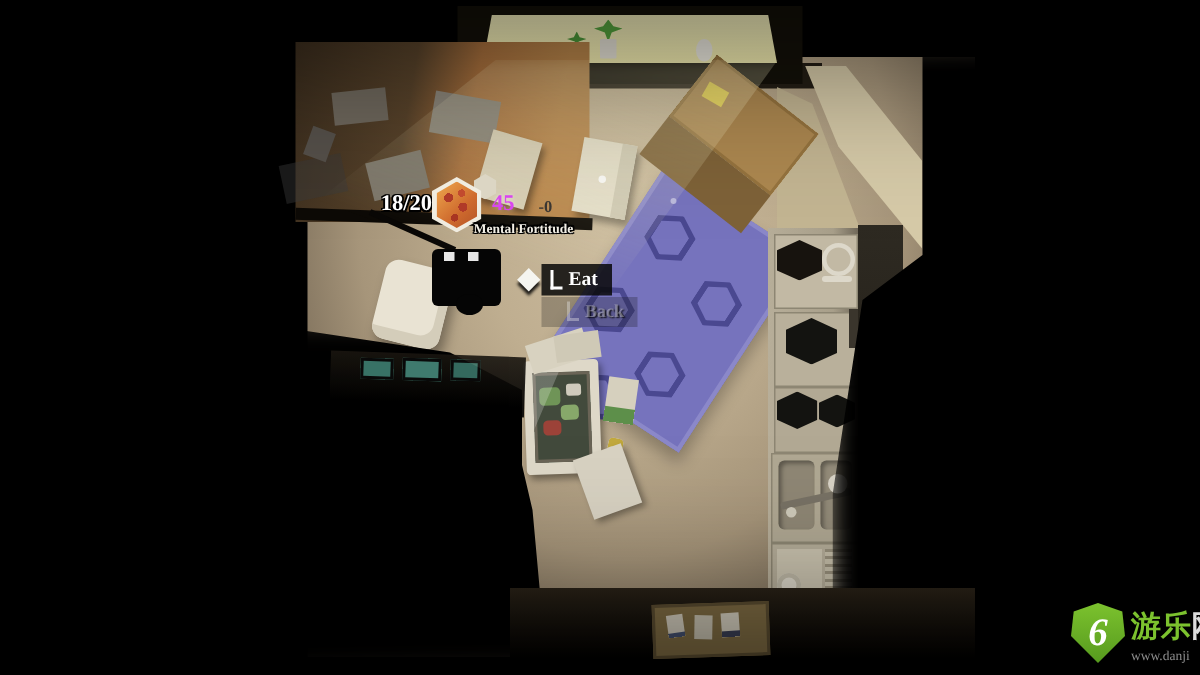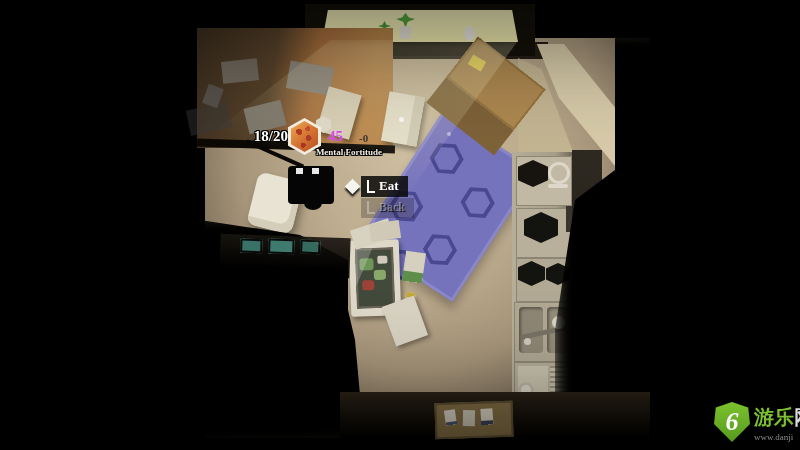--- a/index.html
+++ b/index.html
@@ -193,21 +193,21 @@
 
   <div class="abs" style="left:347px;top:181px;width:11px;height:11px;background:#f5f5f0;
        transform:rotate(45deg);box-shadow:2px 2px 2px rgba(0,0,0,.85);z-index:51;"></div>
   <div class="abs" style="left:361px;top:176px;z-index:51;display:flex;align-items:center;
        background:rgba(8,8,8,.85);padding:2px 9px 3px 6px;color:#fff;
        font-size:13px;font-weight:bold;">
     <span class="bracket"></span>
     <span>Eat</span>
   </div>
   <div class="abs" style="left:361px;top:198px;z-index:51;display:flex;align-items:center;
-       background:rgba(15,15,15,.25);padding:2px 9px 3px 6px;color:rgba(235,235,235,.38);
+       background:rgba(15,15,15,.25);padding:2px 9px 3px 17px;color:rgba(235,235,235,.38);
        font-size:12px;font-weight:bold;text-shadow:1px 1px 1px rgba(0,0,0,.8);">
     <span class="bracket"></span>
     <span>Back</span>
   </div>
 
   <div class="abs" style="left:712px;top:398px;width:88px;height:50px;z-index:60;">
     <div style="position:absolute;left:2px;top:4px;width:36px;height:40px;
          clip-path:polygon(50% 0,95% 14%,100% 55%,50% 100%,0 55%,5% 14%);
          background:linear-gradient(180deg,var(--brand-green),#569a1e);
          display:flex;align-items:center;justify-content:center;">

